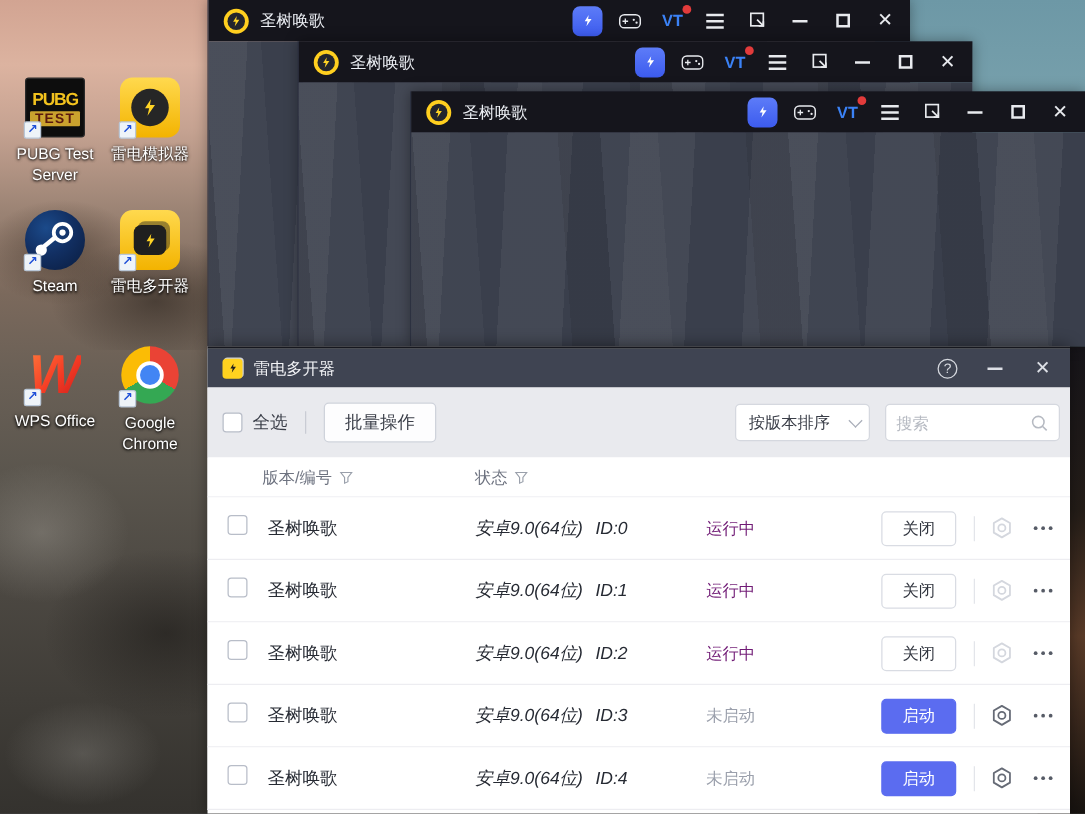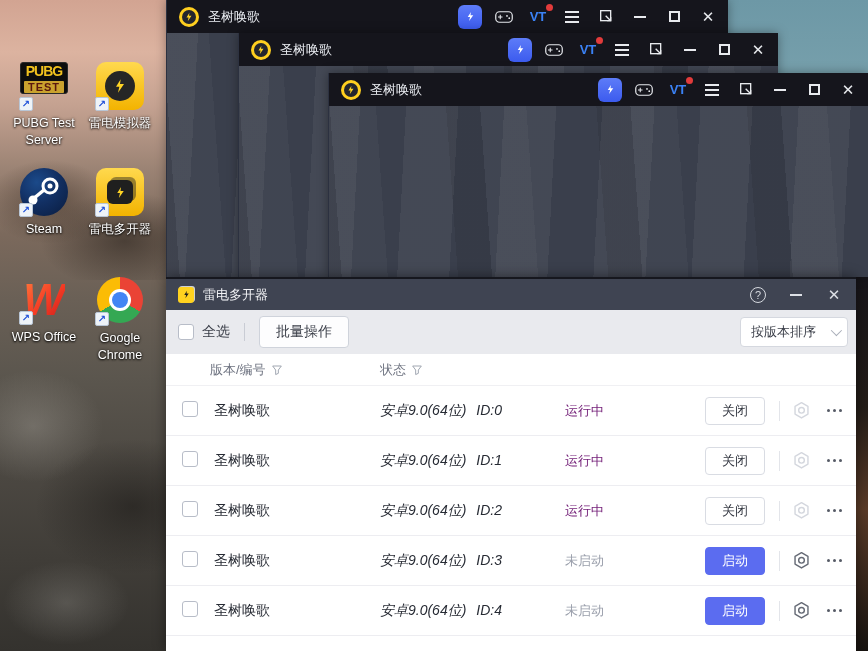--- a/index.html
+++ b/index.html
@@ -22,21 +22,21 @@
     background:linear-gradient(180deg,#17151a 0%,#241d18 35%,#5a3b28 62%,#3a281d 80%,#171310 100%); }
 
   
   .icon-cell { position:absolute; width:80px; text-align:center; cursor:default; }
   .icon-box { width:48px; height:48px; margin:0 auto; position:relative; }
   .icon-label { margin-top:5px; color:#fff; font-size:12.5px; line-height:1.35;
     text-shadow:0 1px 2px rgba(0,0,0,.9), 0 0 3px rgba(0,0,0,.7); }
   .shortcut { position:absolute; left:-1px; bottom:-1px; width:14px; height:14px; background:#eef3f8;
     border:1px solid #b9c6d6; border-radius:2px; display:flex; align-items:center; justify-content:center;
     color:#1d4ed8; font-size:10px; font-weight:bold; line-height:1; }
-  .pubg-ic { width:48px; height:32px; background:#0d0d0d; border-radius:3px; display:flex; flex-direction:column;
+  .pubg-ic { width:48px; height:48px; background:#0d0d0d; border-radius:3px; display:flex; flex-direction:column;
     align-items:center; justify-content:center; gap:2px; border:1px solid #2a2a2a; }
   .pubg-ic .p1 { color:#f2c21e; font-weight:900; font-size:14px; letter-spacing:-1px; }
   .pubg-ic .p2 { background:#caa22e; color:#5a180e; font-weight:900; font-size:11px; letter-spacing:1px;
     padding:0 4px; border-radius:1px; }
   .ld-ic { width:48px; height:48px; border-radius:10px; background:linear-gradient(180deg,#ffd94e,#f3b300);
     display:flex; align-items:center; justify-content:center; }
   .ld-ic .circ { width:30px; height:30px; border-radius:50%; background:#262626; display:flex; align-items:center; justify-content:center; }
   .steam-ic { width:48px; height:48px; border-radius:50%;
     background:radial-gradient(circle at 35% 30%,#1b4a8a 0%,#123064 45%,#0a1c3e 100%); position:relative; }
   .multi-ic { width:48px; height:48px; border-radius:10px; background:linear-gradient(180deg,#ffd94e,#f3b300);
@@ -89,21 +89,21 @@
   .mgr-titlebar { height:31px; background:#3f4452; display:flex; align-items:center; padding:0 10px 0 12px; }
   .mgr-logo { width:16px; height:16px; border-radius:3px; background:#ffd21f; display:flex; align-items:center;
     justify-content:center; position:relative; box-shadow:1px -1px 0 rgba(255,255,255,.75); }
   .mgr-title { color:#f2f3f6; font-size:13px; margin-left:9px; }
   .mgr-controls { margin-left:auto; display:flex; align-items:center; gap:14px; }
   .mgr-cbtn { width:24px; height:24px; display:flex; align-items:center; justify-content:center; cursor:pointer; color:#dde0e6; }
   .help-circle { width:16px; height:16px; border:1.4px solid #d6d9df; border-radius:50%; display:flex;
     align-items:center; justify-content:center; font-size:11px; color:#d6d9df; }
   .mgr-min { width:12px; height:2px; background:#dde0e6; }
 
-  .mgr-toolbar { height:44px; background:#e9eaee; display:flex; align-items:center; padding:0 8px 0 12px; }
+  .mgr-toolbar { height:56px; background:#e9eaee; display:flex; align-items:center; padding:0 8px 0 12px; }
   .checkbox { width:16px; height:16px; background:#fff; border:1px solid #b8bdc8; border-radius:3px; display:inline-block; }
   .selall-label { font-size:14px; color:#3a3e48; margin-left:8px; }
   .toolbar-sep { width:1px; height:18px; background:#c9ccd4; margin:0 14px; }
   .batch-btn { background:#fdfdfe; border:1px solid #cfd3db; border-radius:4px; padding:6px 16px;
     font-size:14px; color:#3a3e48; cursor:pointer; font-family:inherit; }
   .toolbar-right { margin-left:auto; display:flex; align-items:center; gap:12px; }
   .sort-select { width:108px; height:30px; background:#fff; border:1px solid #d5d8df; border-radius:4px;
     display:flex; align-items:center; padding:0 8px 0 10px; cursor:pointer; }
   .sort-select .sel-text { font-size:13px; color:#3a3e48; flex:1; }
   .chev { width:8px; height:8px; border-right:1.5px solid #a8adb8; border-bottom:1.5px solid #a8adb8;
@@ -397,20 +397,27 @@
   <div class="mgr-toolbar">
     <span class="checkbox"></span>
     <span class="selall-label">全选</span>
     <span class="toolbar-sep"></span>
     <button class="batch-btn">批量操作</button>
     <span class="toolbar-right">
       <span class="sort-select">
         <span class="sel-text">按版本排序</span>
         <span class="chev"></span>
       </span>
+      <span class="search-box">
+        <input placeholder="搜索" style="">
+        <svg width="15" height="15" viewBox="0 0 18 18">
+            <circle cx="8" cy="8" r="5.5" fill="none" stroke="#b6bac2" stroke-width="1.5"></circle>
+            <path d="M12.2 12.2 L16 16" stroke="#b6bac2" stroke-width="1.5"></path>
+          </svg>
+      </span>
     </span>
   </div>
 
   <div class="tbl-header grid-cols">
     <div></div>
     <div class="hdr-cell">
         <span>版本/编号</span>
       <span class="funnel">
           <svg width="12" height="12" viewBox="0 0 18 18">
             <path d="M2.5 3 H15.5 L11 9 V14 L7 15.8 V9 Z" fill="none" stroke="currentColor" stroke-width="1.4"></path>

